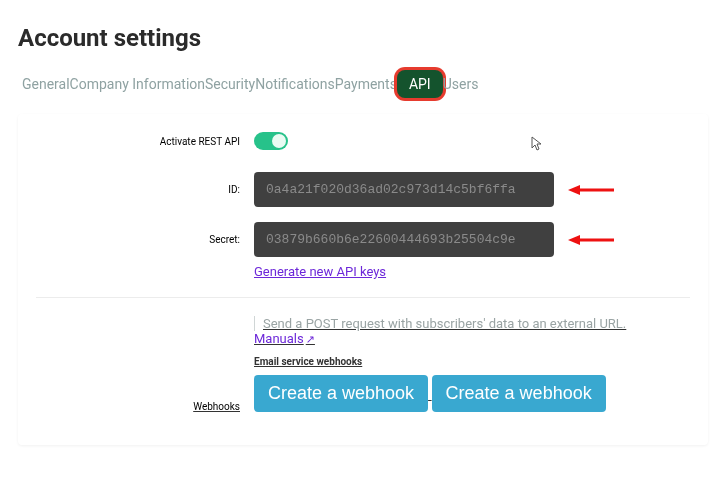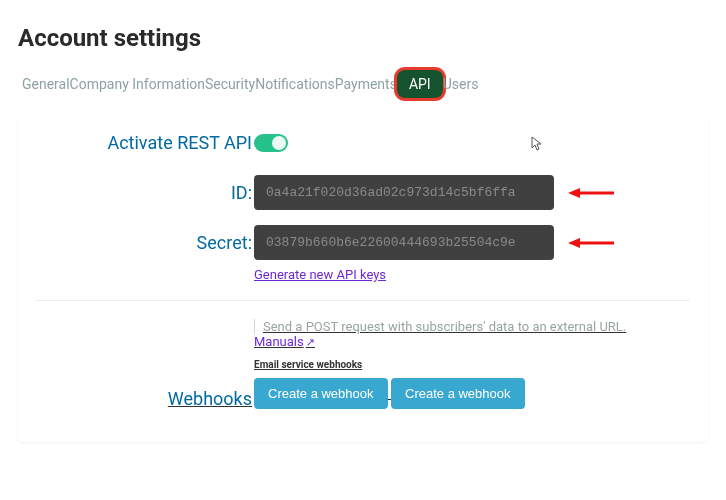--- a/index.html
+++ b/index.html
@@ -17,21 +17,21 @@
   .tabs { display: flex; padding: 0 4px 16px 4px; align-items: center; }
   .tab { color: #8fa2a2; font-size: 14px; cursor: pointer; }
   .tab.active {
     background: #14532d; color: #fff; padding: 6px 12px; border-radius: 8px;
     box-shadow: 0 0 0 3px #e63b2e; 
   }
   .panel {
     background: #fff; border-radius: 4px; padding: 18px; box-shadow: 0 1px 3px rgba(0,0,0,0.06);
   }
   .row { display: flex; align-items: center; margin-bottom: 15px; position: relative; }
-  .row-label { width: 218px; text-align: right; padding-right: 2px; color: #0369a1; font-size: 18px; }
+  .row-label { width: 218px; text-align: right; padding-right: 14px; color: #000000; font-size: 10px; }
   .row-field { flex: 0 0 300px; position: relative; }
 
   .toggle {
     width: 34px; height: 18px; background: #27c28a; border-radius: 10px; position: relative; cursor: pointer;
   }
   .toggle .knob {
     position: absolute; width: 14px; height: 14px; background: #eafbf3; border-radius: 50%;
     top: 2px; right: 2px;
   }
 
@@ -41,21 +41,21 @@
   }
   .link { color: #6d28d9; text-decoration: underline; font-size: 13px; cursor: pointer; }
 
   hr.sep { border: none; border-top: 1px solid #ececec; margin: 18px 0; }
 
   .webhook-desc { color: #9aa4a4; font-size: 13px; margin-bottom: 10px; }
   .webhook-desc .bar { border-left: 1px solid #d0d6d6; padding-left: 8px; }
   .ext-icon { font-size: 11px; margin-left: 2px; }
   .section-title { font-weight: 700; color: #333; margin: 4px 0 8px 0; font-size: 10px; }
   .btn {
-    display: inline-block; padding: 8px 14px; border-radius: 4px; font-size: 13px; cursor: pointer; border: none;
+    display: inline-block; padding: 8px 14px; border-radius: 4px; font-size: 18px; cursor: pointer; border: none;
   }
   .btn-blue { background: #39a8d0; color: #fff; }
 
   .arrow {
     position: absolute; right: -60px; top: 50%; transform: translateY(-50%);
     width: 46px; height: 14px; pointer-events: none;
   }
   .arrow svg { display: block; }
   .cursor-icon {
     position: absolute; left: 495px; top: 4px; width: 12px; height: 16px; pointer-events: none;

